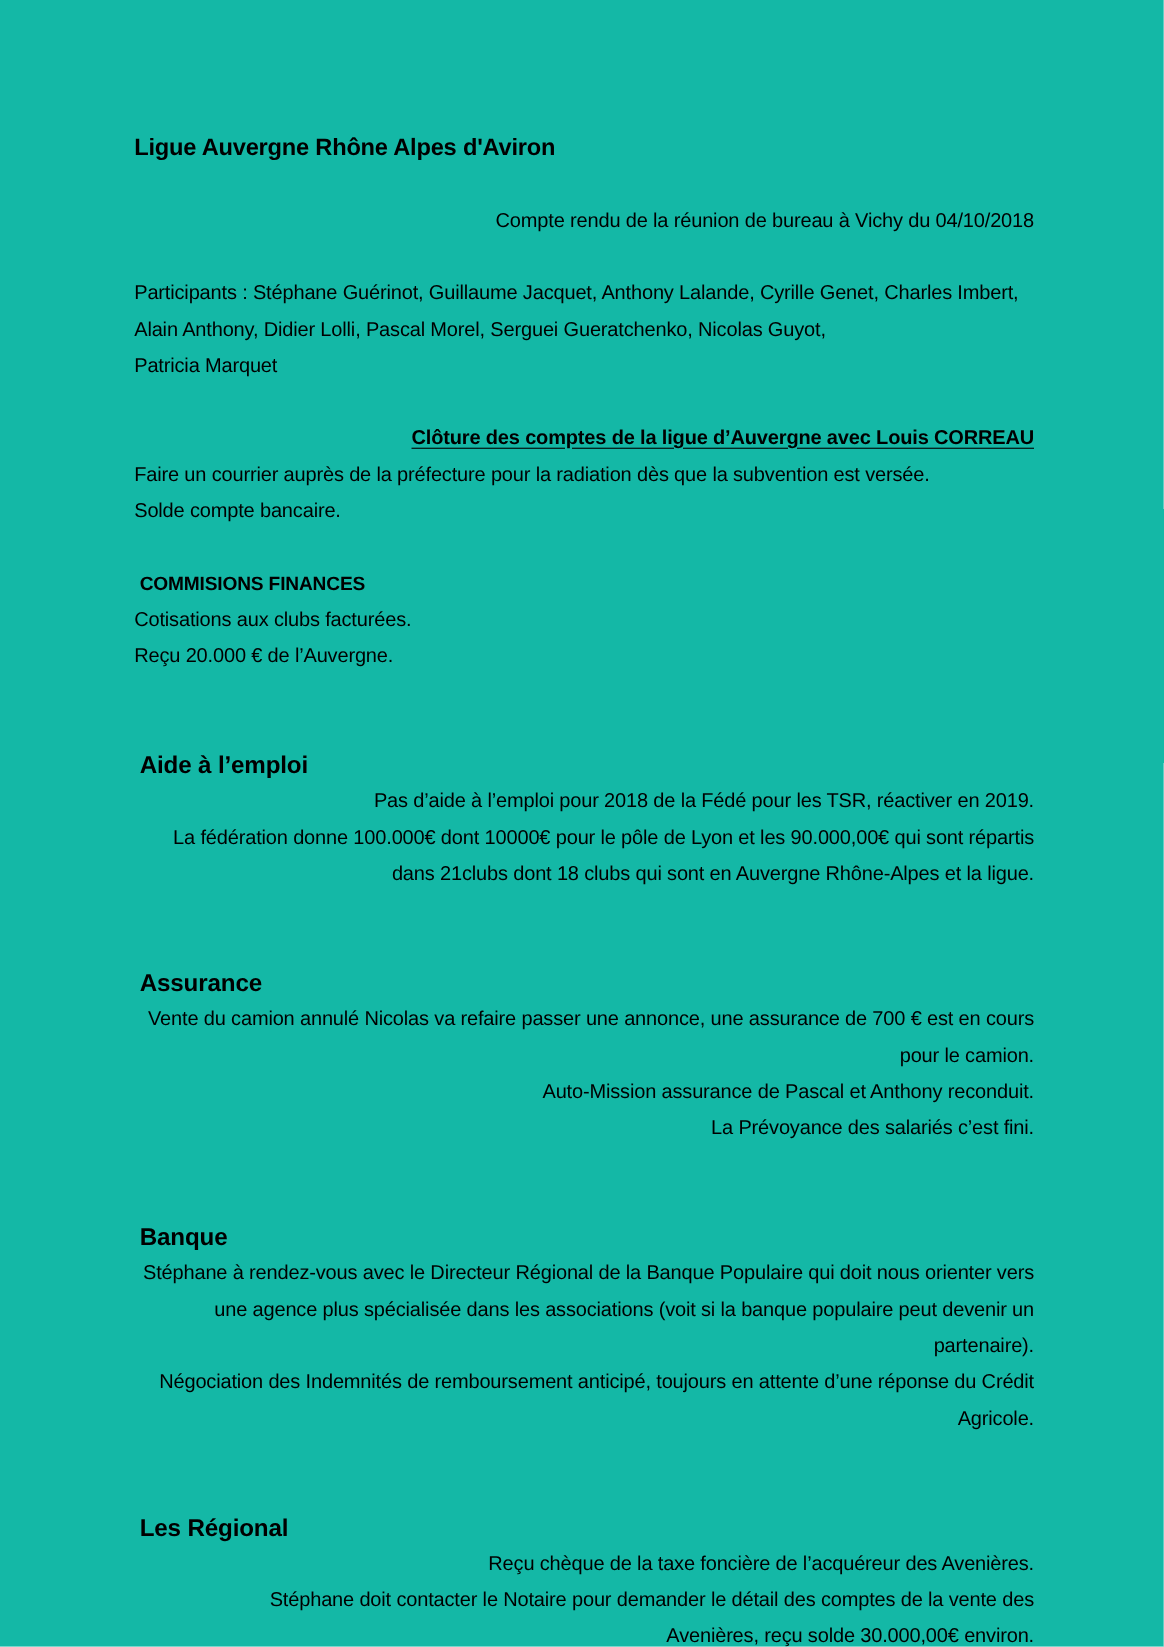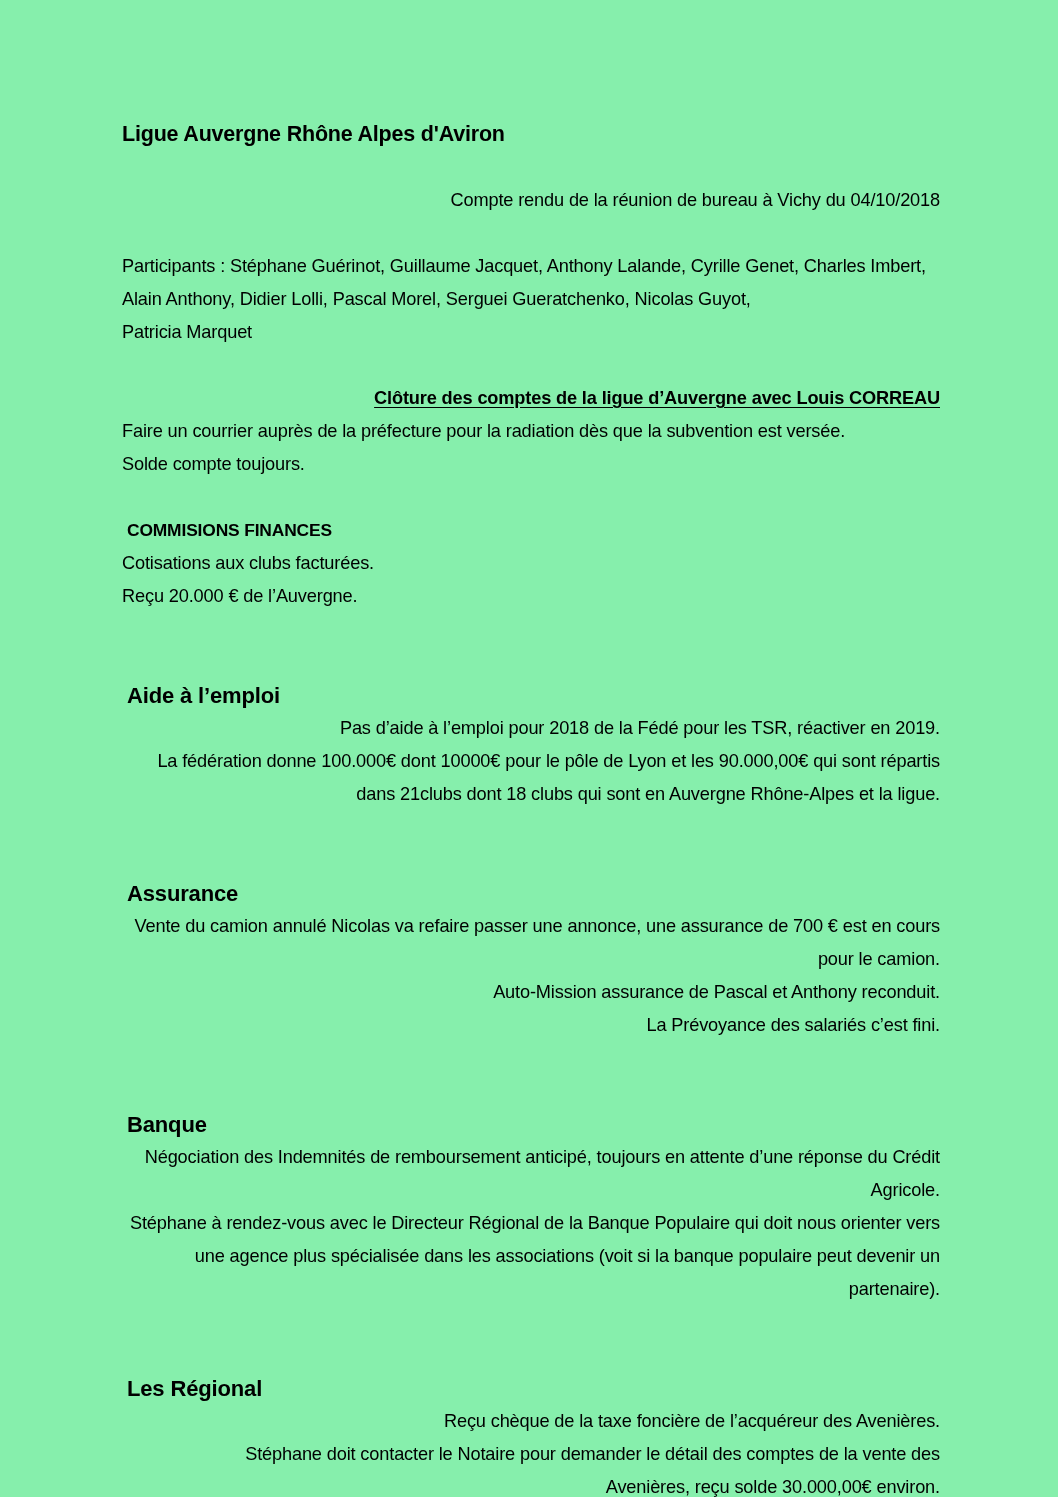--- a/index.html
+++ b/index.html
@@ -9,21 +9,21 @@
     background: #ffffff;
   }
   body {
     font-family: "Liberation Sans", sans-serif;
     color: #000000;
   }
   .page {
     position: relative;
     width: 1058px;
     height: 1497px;
-    background: #86efac;
+    background: #14b8a6;
     overflow: hidden;
     box-sizing: border-box;
   }
   .doc-body {
     position: absolute;
     left: 122px;
     top: 118px;
     width: 818px;
   }
   
@@ -108,21 +108,21 @@
       <div class="line">Participants : Stéphane Guérinot, Guillaume Jacquet, Anthony Lalande, Cyrille Genet, Charles Imbert,</div>
       <div class="line">Alain Anthony, Didier Lolli, Pascal Morel, Serguei Gueratchenko, Nicolas Guyot,</div>
       <div class="line">Patricia Marquet</div>
     </div>
 
     <div class="spacer">&nbsp;</div>
 
     <div class="block">
       <p class="heading-underline indent-1">Clôture des comptes de la ligue d’Auvergne avec Louis CORREAU</p>
       <div class="line">Faire un courrier auprès de la préfecture pour la radiation dès que la subvention est versée.</div>
-      <div class="line">Solde compte toujours.</div>
+      <div class="line">Solde compte bancaire.</div>
     </div>
 
     <div class="spacer">&nbsp;</div>
 
     <div class="block">
       <p class="heading-caps indent-1">COMMISIONS FINANCES</p>
       <div class="line">Cotisations aux clubs facturées.</div>
       <div class="line">Reçu 20.000 € de l’Auvergne.</div>
     </div>
 
@@ -143,22 +143,22 @@
       <p class="para">Vente du camion annulé Nicolas va refaire passer une annonce, une assurance de 700 € est en cours pour le camion.</p>
       <p class="para"> Auto-Mission assurance de Pascal et Anthony reconduit.</p>
       <p class="para">La Prévoyance des salariés c’est fini.</p>
     </div>
 
     <div class="spacer">&nbsp;</div>
     <div class="spacer">&nbsp;</div>
 
     <div class="block">
       <p class="heading-bold lead-space">Banque</p>
+      <p class="para"> Stéphane à rendez-vous avec le Directeur Régional de la Banque Populaire qui doit nous orienter vers une agence plus spécialisée dans les associations (voit si la banque populaire peut devenir un partenaire).</p>
       <p class="para">Négociation des Indemnités de remboursement anticipé, toujours en attente d’une réponse du Crédit Agricole.</p>
-      <p class="para"> Stéphane à rendez-vous avec le Directeur Régional de la Banque Populaire qui doit nous orienter vers une agence plus spécialisée dans les associations (voit si la banque populaire peut devenir un partenaire).</p>
     </div>
 
     <div class="spacer">&nbsp;</div>
     <div class="spacer">&nbsp;</div>
 
     <div class="block">
       <p class="heading-bold lead-space">Les Régional</p>
       <p class="para">Reçu chèque de la taxe foncière de l’acquéreur des Avenières.</p>
       <p class="para indent-2">Stéphane doit contacter le Notaire pour demander le détail des comptes de la vente des Avenières, reçu solde 30.000,00€ environ.</p>
     </div>

